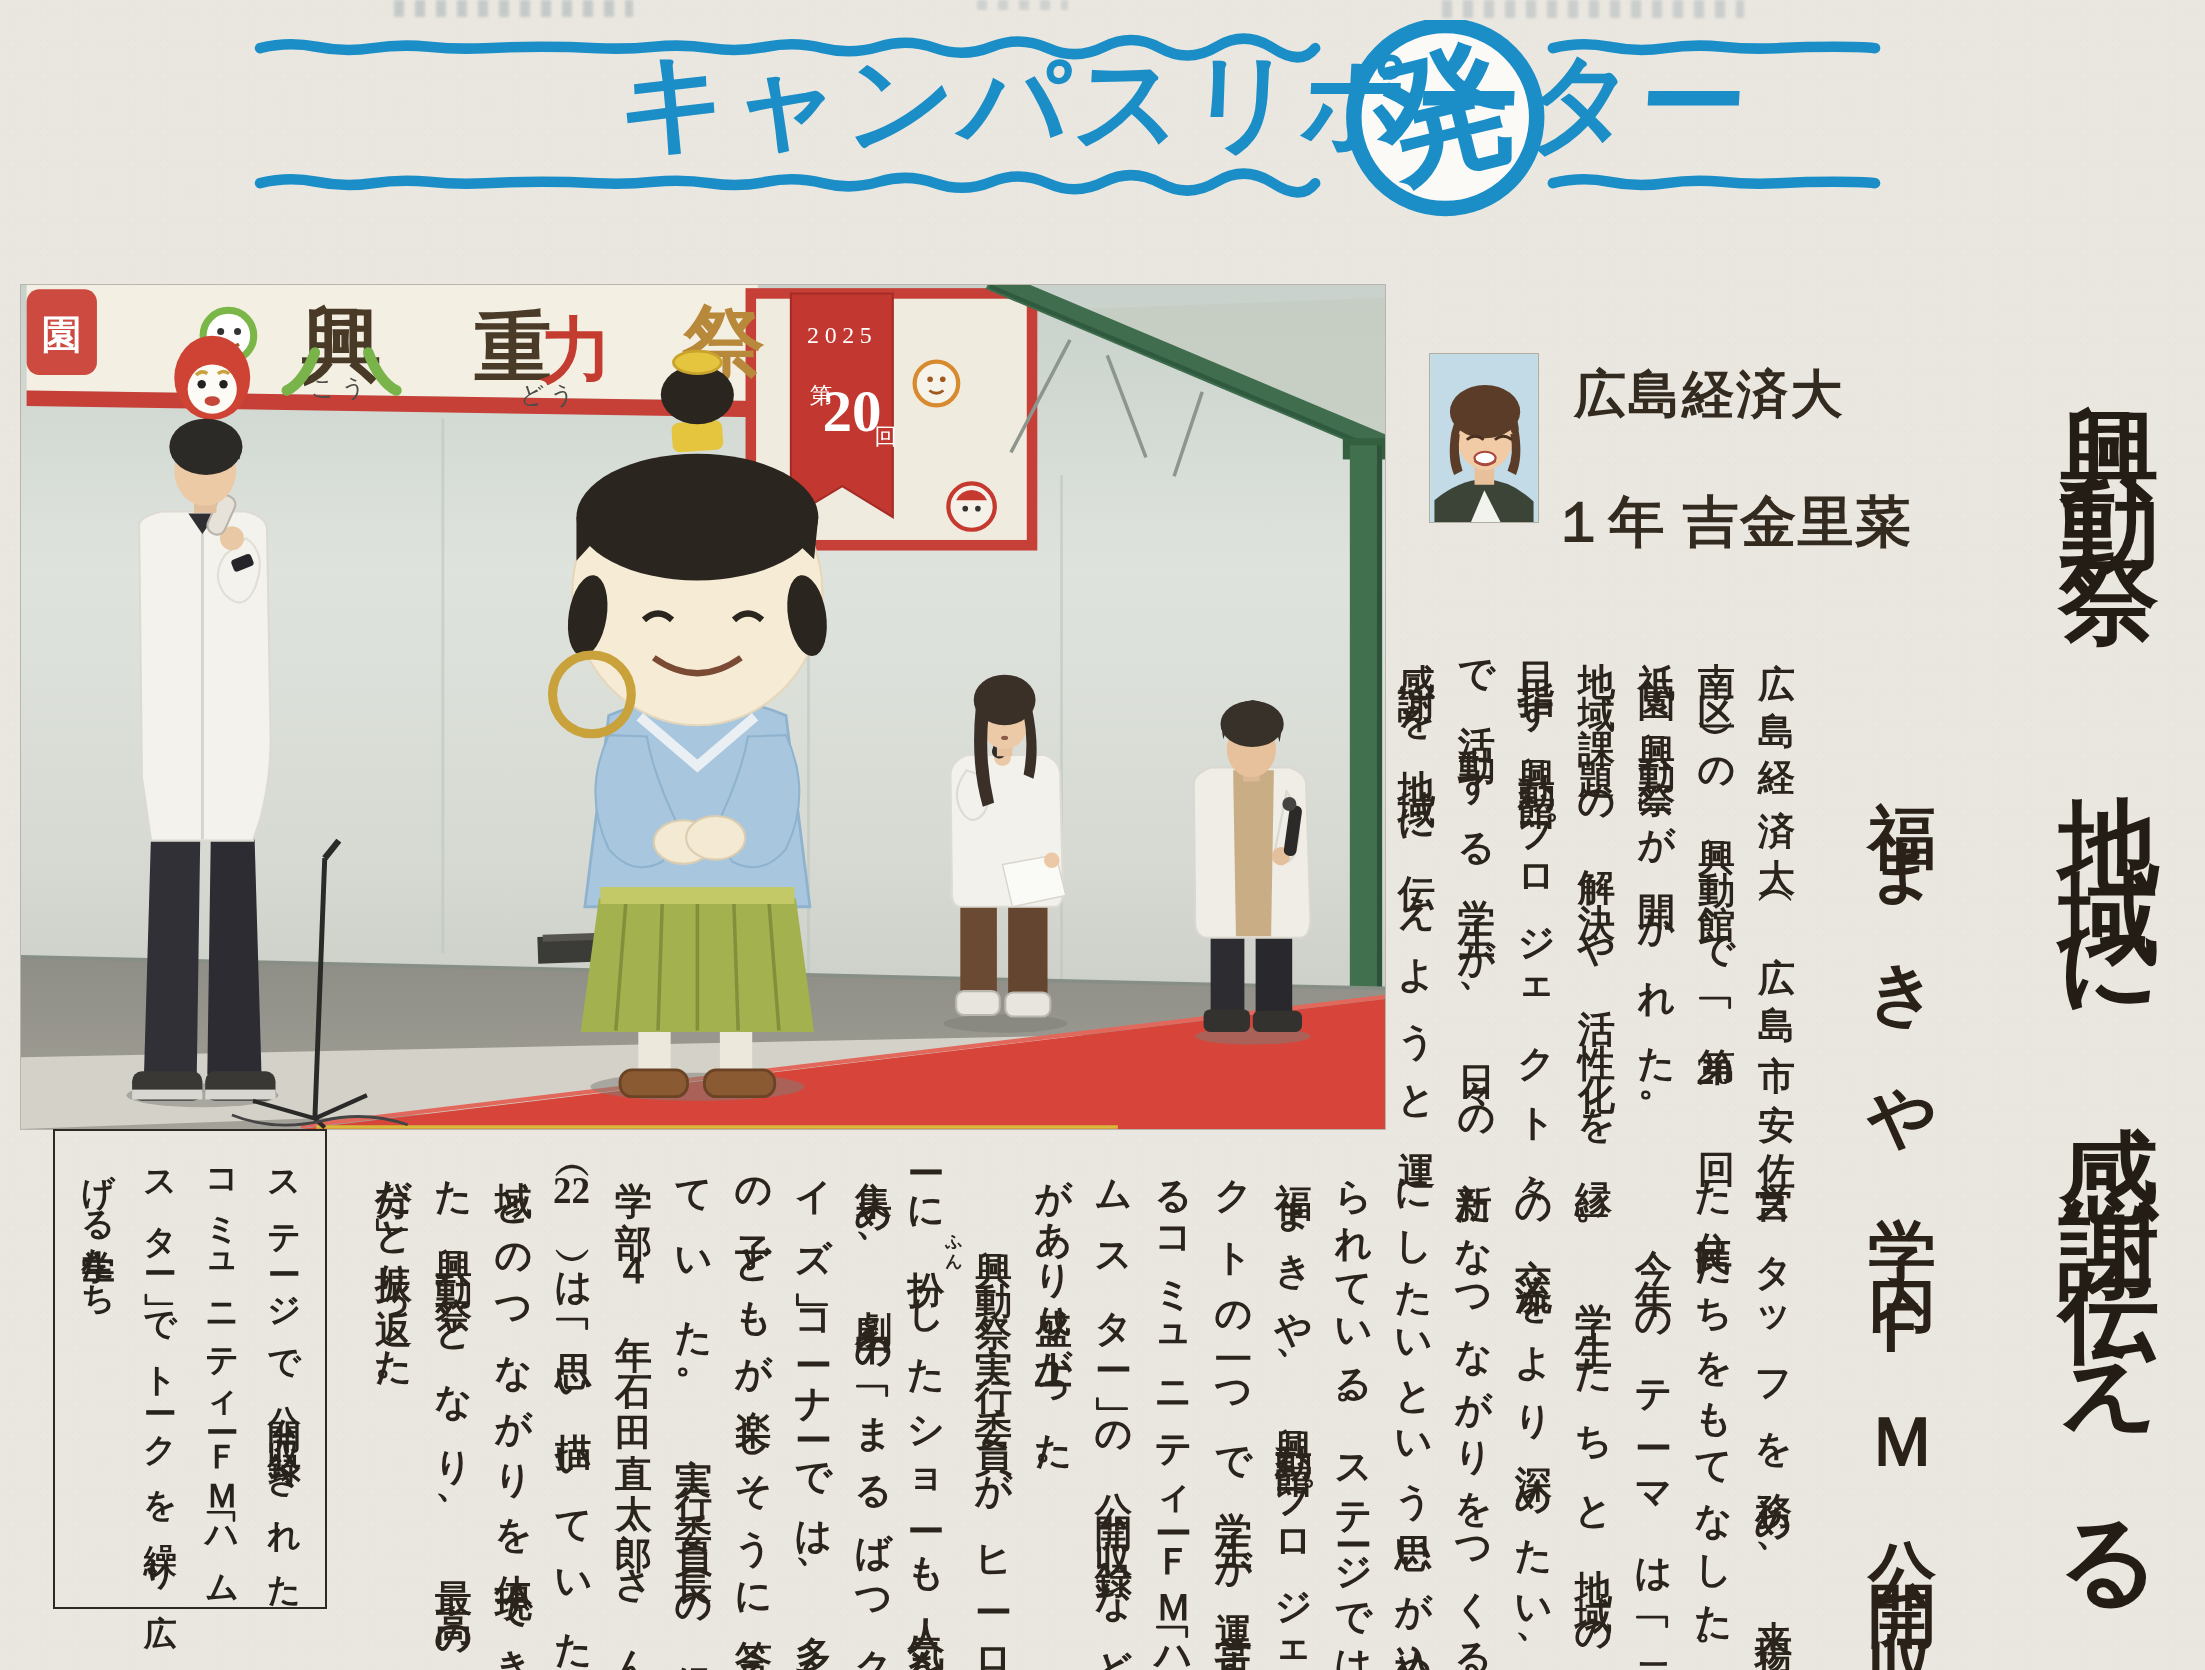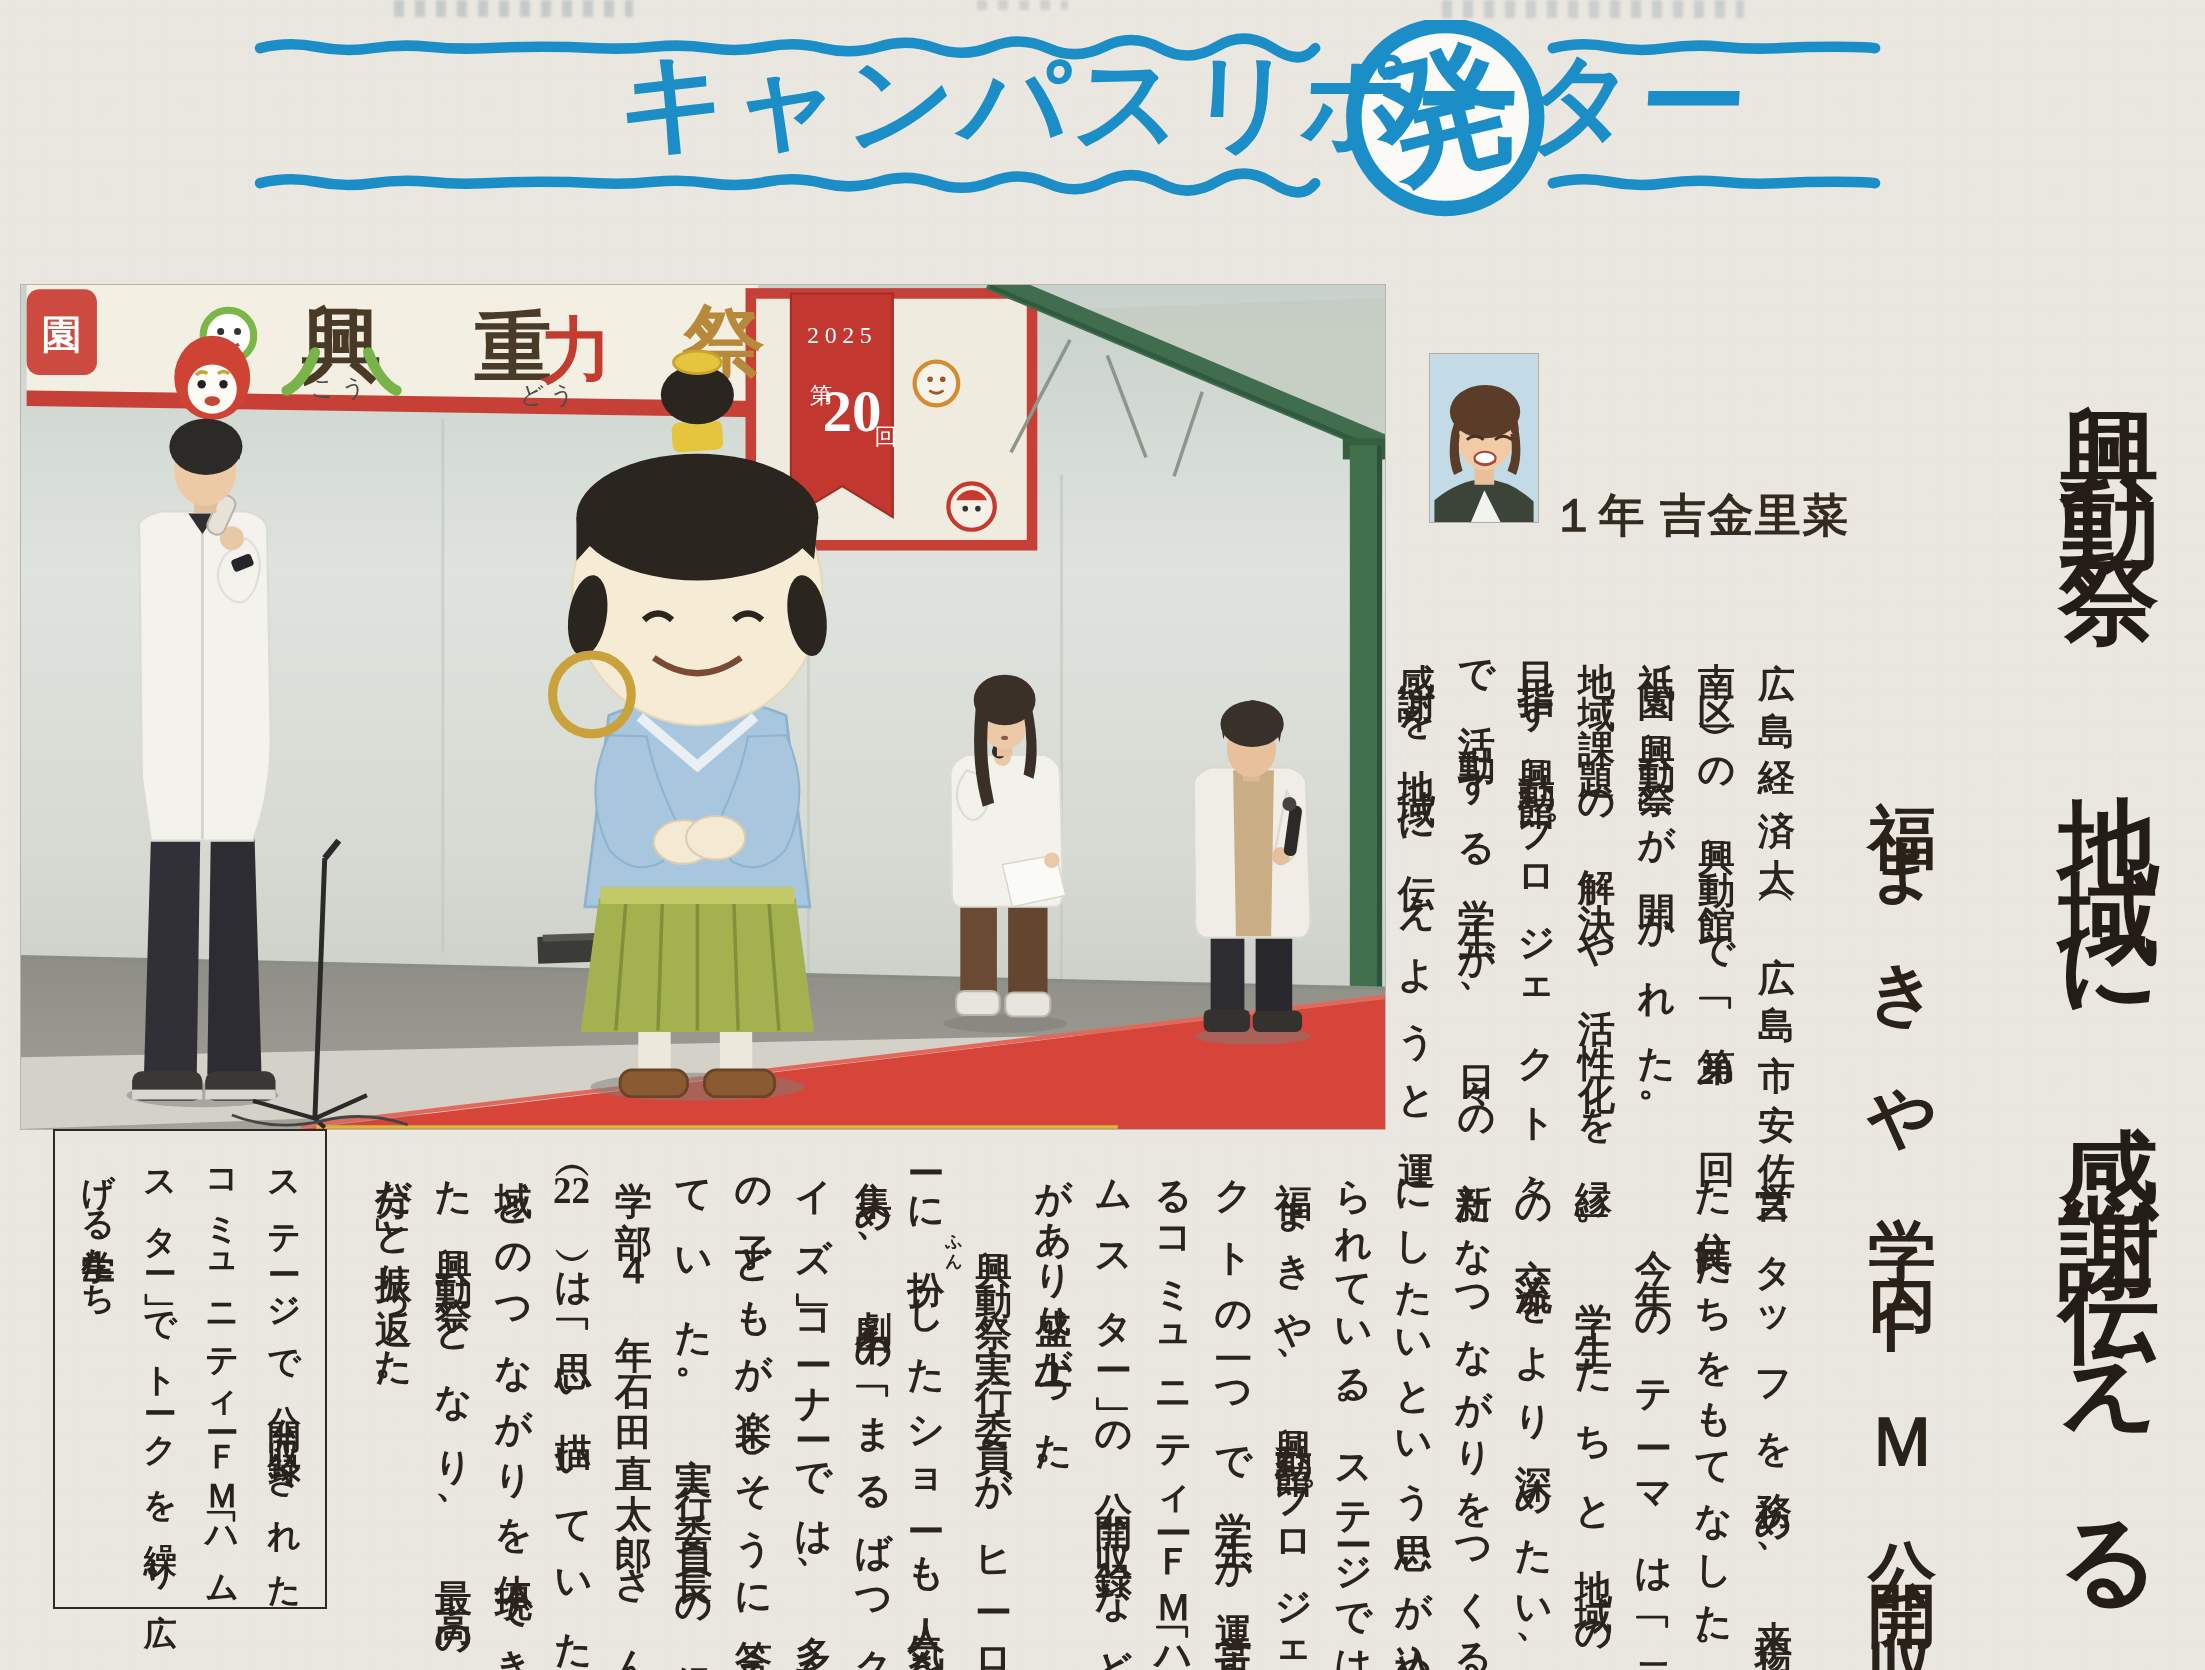--- a/index.html
+++ b/index.html
@@ -18,21 +18,21 @@
                 transform:skewX(-3deg);white-space:nowrap;line-height:1.05;}
   .header-stamp{left:1366px;top:31px;width:158px;height:166px;line-height:166px;text-align:center;
                 font-size:139px;font-weight:900;color:#1b8ec7;transform:rotate(-14deg);
                 font-family:"Liberation Serif","DejaVu Serif",serif;}
   
   .photo{left:21px;top:285px;width:1364px;height:844px;outline:0.7px solid #b9b5ac;}
   .portrait{left:1430px;top:354px;width:108px;height:168px;outline:0.7px solid #b0aca2;}
   .univ{left:1574px;top:360px;font-family:"Liberation Sans","DejaVu Sans",sans-serif;
         font-size:52px;font-weight:700;letter-spacing:2.1px;color:#332a20;white-space:nowrap;}
   .byline{left:1551px;top:485px;font-family:"Liberation Sans","DejaVu Sans",sans-serif;
-        font-size:46px;font-weight:700;letter-spacing:1.4px;color:#332a20;white-space:nowrap;}
+        font-size:56px;font-weight:700;letter-spacing:1.4px;color:#332a20;white-space:nowrap;}
   
   .vtx{writing-mode:vertical-rl;text-orientation:mixed;}
   .headline-main{left:2055px;top:325px;height:1238px;font-size:100px;font-weight:800;
                  color:#241d15;text-align:justify;text-align-last:justify;line-height:1.08;}
   .headline-sub{left:1865px;top:745px;height:879px;font-size:68px;font-weight:700;
                 color:#2a2219;text-align:justify;text-align-last:justify;line-height:1.1;}
   .band{position:absolute;display:flex;flex-direction:row-reverse;}
   .tcol{writing-mode:vertical-rl;text-orientation:mixed;height:100%;width:60px;
         font-size:37px;font-weight:600;color:#2b241c;text-align:justify;text-align-last:justify;
         line-height:60px;}
@@ -272,20 +272,21 @@
       <ellipse cx="78" cy="118" rx="40" ry="47" fill="#f0cba6"></ellipse>
       <ellipse cx="78" cy="82" rx="50" ry="38" fill="#5a3c28"></ellipse>
       <path d="M30 112 Q40 66 86 64 Q122 70 126 106 Q126 120 116 112 Q106 84 72 84 Q44 90 40 118 Z" fill="#5a3c28"></path>
       <path d="M30 112 Q24 150 34 172 L46 166 Q38 142 42 114 Z" fill="#5a3c28"></path>
       <path d="M126 110 Q132 148 122 172 L110 166 Q120 142 114 114 Z" fill="#5a3c28"></path>
       <path d="M52 122 q12 -10 24 0 M92 122 q12 -10 24 0" stroke="#4a3020" stroke-width="4" fill="none"></path>
       <ellipse cx="78" cy="148" rx="15" ry="9" fill="#fff" stroke="#a84a3c" stroke-width="3"></ellipse>
       <path d="M63 152 q15 12 30 0" stroke="#a84a3c" stroke-width="3" fill="none"></path>
     </svg>
   </div>
+  <div class="abs univ">広島経済大</div>
   <div class="abs byline">１年 吉金里菜</div>
 
   <div class="abs vtx headline-main">興動祭　地域に感謝伝える</div>
   <div class="abs vtx headline-sub">福まきや学内ＦＭ公開収録</div>
 
   <div class="band" id="band1">
     <div class="tcol">広島経済大（広島市安佐</div>
     <div class="tcol"><span>南区）の興動館で「第</span><span class="tcy">20</span><span>回</span></div>
     <div class="tcol">祇園・興動祭」が開かれた。</div>
     <div class="tcol">地域課題の解決や活性化を</div>

